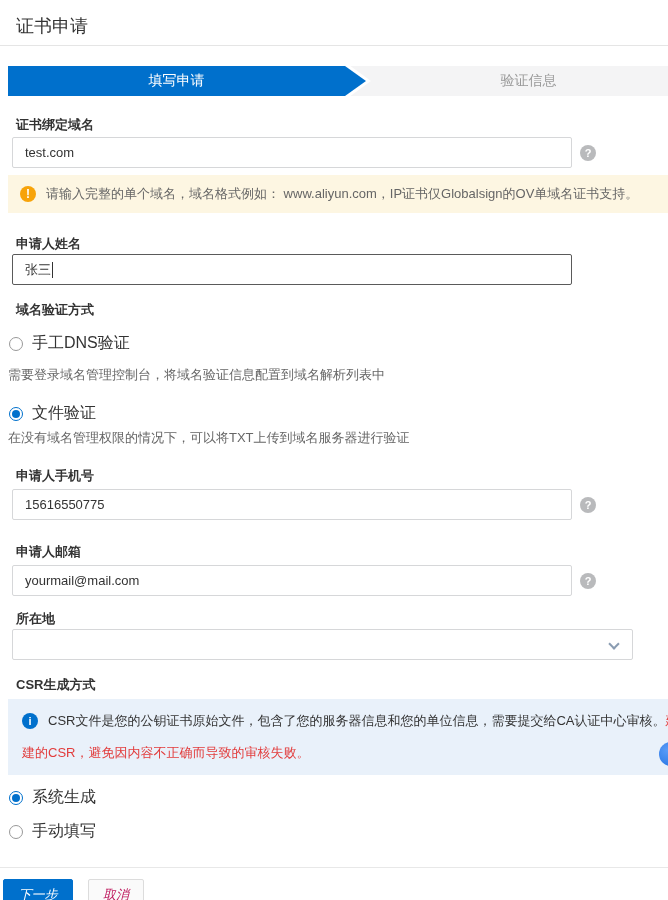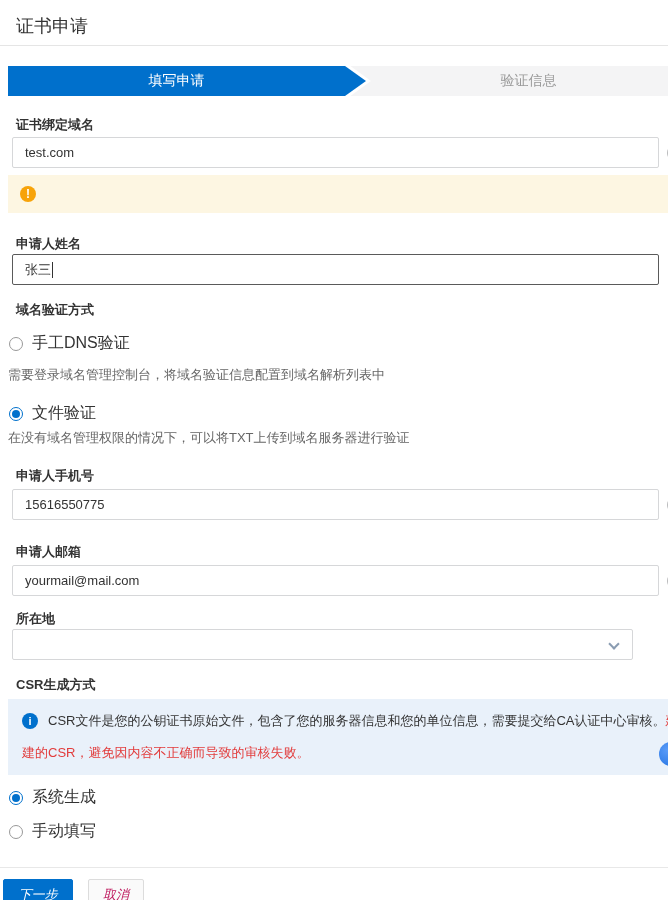--- a/index.html
+++ b/index.html
@@ -38,21 +38,21 @@
   
   .field-label { margin-left: 16px; font-size: 13px; line-height: 15px; font-weight: bold; color: #333; }
   .lbl-domain { margin-top: 21px; margin-bottom: 5px; }
   .lbl-name   { margin-top: 23px; margin-bottom: 3px; }
   .lbl-verify { margin-top: 17px; }
   .lbl-phone  { margin-top: 23px; margin-bottom: 6px; }
   .lbl-email  { margin-top: 24px; margin-bottom: 6px; }
   .lbl-region { margin-top: 15px; margin-bottom: 3px; }
   .lbl-csr    { margin-top: 17px; margin-bottom: 7px; }
 
-  .input-row { position: relative; margin-left: 12px; width: 647px; }
+  .input-row { position: relative; margin-left: 12px; width: 560px; }
   .fake-input {
     height: 31px; border: 1px solid #d6d7d9; border-radius: 2px; background: #fff;
     display: flex; align-items: center; padding: 0 12px; font-size: 13px; color: #333;
   }
   .fake-input.focused { border-color: #5a5a5a; }
   .caret { display: inline-block; width: 1px; height: 16px; background: #333; margin-left: 1px; }
   .help-icon {
     position: absolute; right: -24px; top: 8px; width: 16px; height: 16px; border-radius: 50%;
     background: #b9babc; color: #fff; font-size: 11px; font-weight: bold;
     display: flex; align-items: center; justify-content: center; cursor: pointer;
@@ -149,20 +149,21 @@
   </div>
 
   <div class="field-label lbl-domain">证书绑定域名</div>
   <div class="input-row">
     <div class="fake-input">test.com</div>
     <span class="help-icon">?</span>
   </div>
 
   <div class="warning-box">
     <span class="warn-icon">!</span>
+    <span class="warning-text">请输入完整的单个域名，域名格式例如： www.aliyun.com，IP证书仅Globalsign的OV单域名证书支持。</span>
   </div>
 
   <div class="field-label lbl-name">申请人姓名</div>
   <div class="input-row">
     <div class="fake-input focused">
       <span>张三</span>
       <span class="caret"></span>
     </div>
   </div>
 

